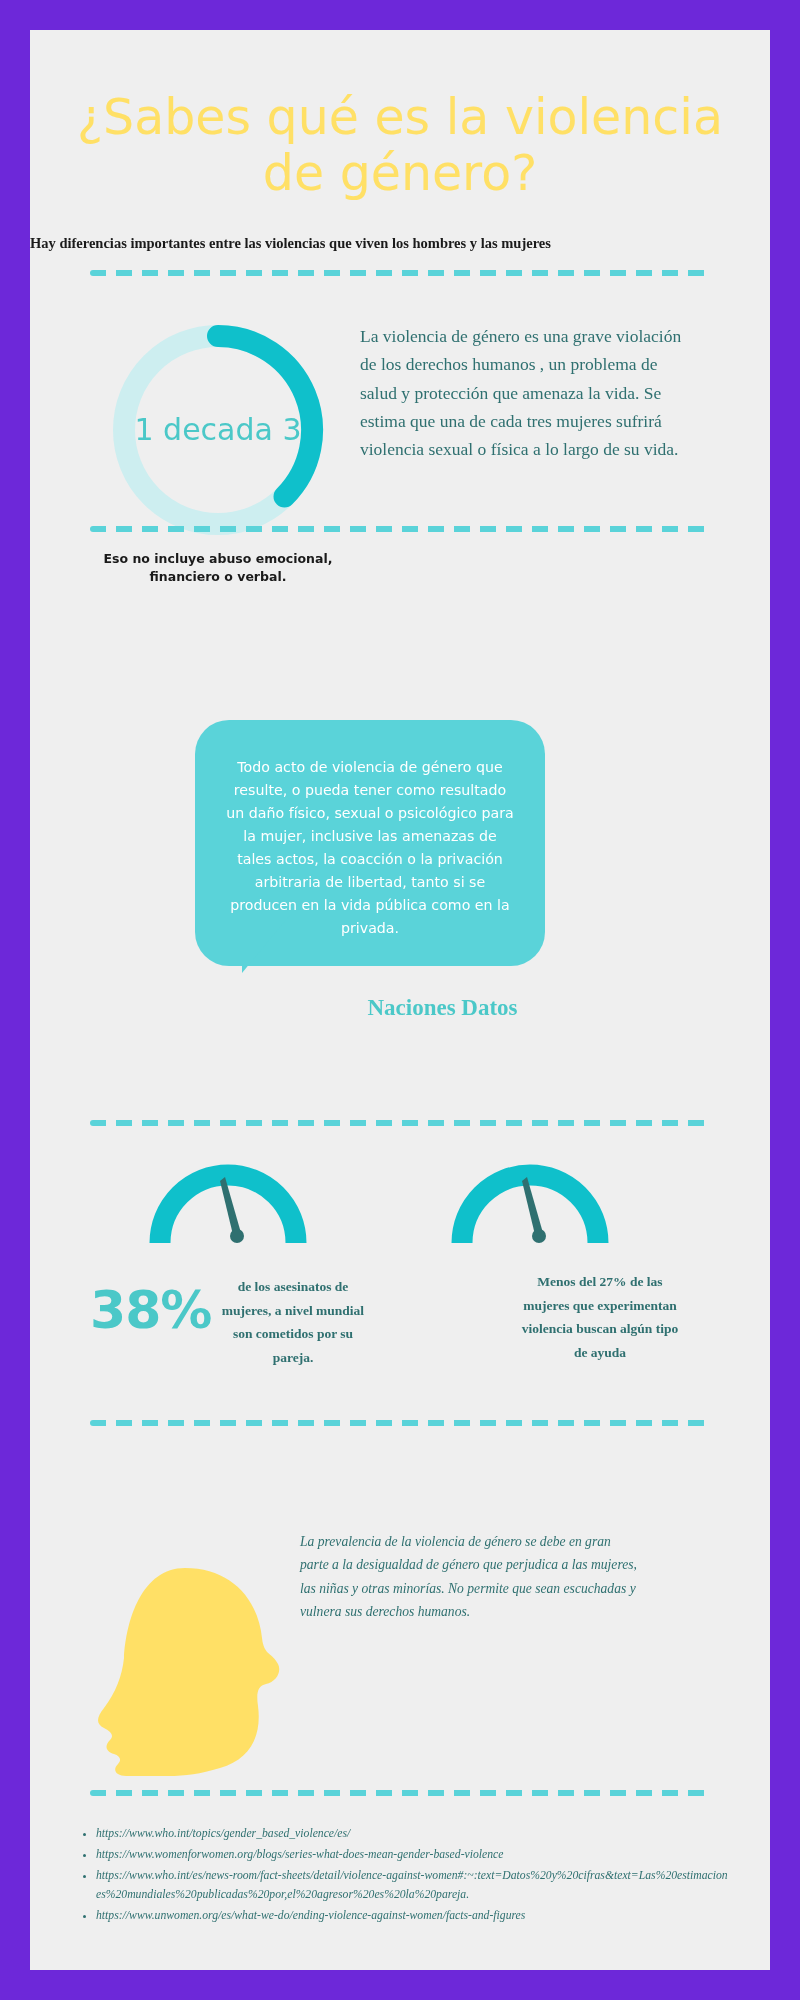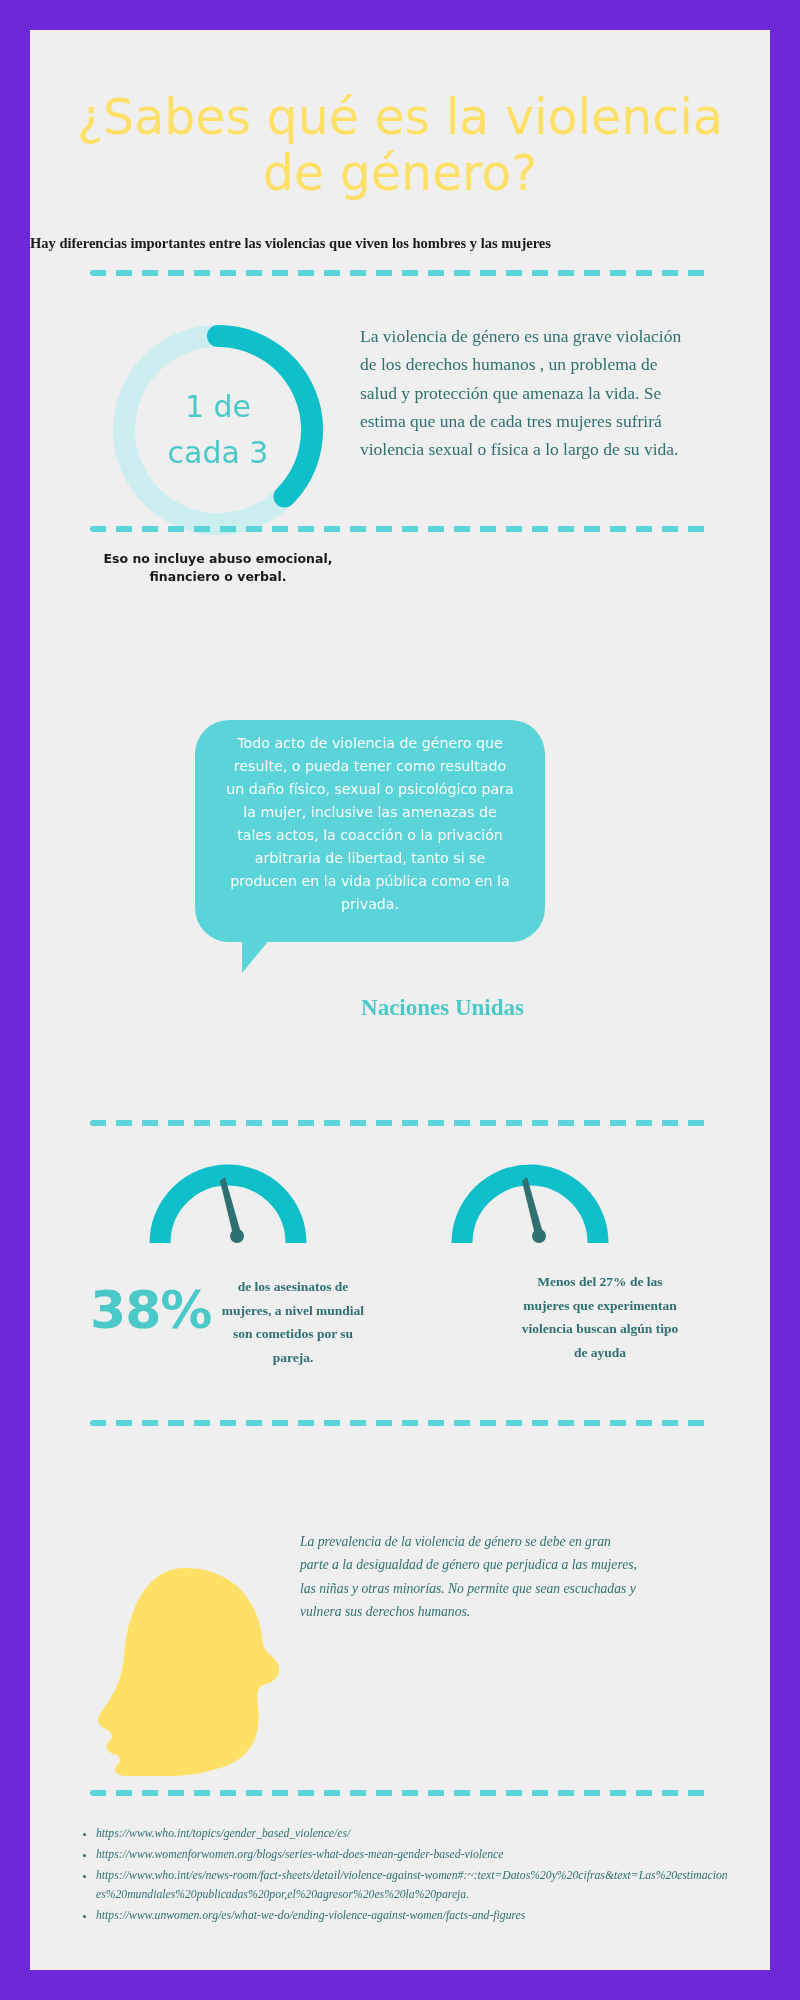--- a/index.html
+++ b/index.html
@@ -62,21 +62,21 @@
   
   .donut-wrap {
     position: absolute;
     left: 68px; top: 280px;
     width: 240px; height: 240px;
   }
   .donut-svg { display: block; }
   .donut-label {
     position: absolute;
     left: 0; top: 0; width: 240px; height: 240px;
-    display: flex; flex-direction: column;
+    display: flex; flex-direction: row;
     align-items: center; justify-content: center;
     color: #4bc8c8;
     font-family: "DejaVu Sans", sans-serif;
     font-size: 30px;
     line-height: 1.55;
     pointer-events: none;
   }
   .donut-caption {
     position: absolute;
     left: 38px; top: 520px;
@@ -100,21 +100,21 @@
     line-height: 1.62;
   }
 
   
   .bubble {
     position: absolute;
     left: 165px; top: 690px;
     width: 350px;
     background: #5ad3d9;
     border-radius: 34px;
-    padding: 12px 30px 26px 30px;
+    padding: 36px 30px 26px 30px;
     color: #ffffff;
     font-family: "DejaVu Sans", sans-serif;
     font-size: 14.2px;
     line-height: 1.62;
     text-align: center;
   }
   .bubble-tail {
     position: absolute;
     left: 212px; top: 885px;
     width: 0; height: 0;
@@ -203,21 +203,21 @@
       </div>
     </div>
     <div class="donut-caption">Eso no incluye abuso emocional, financiero o verbal.</div>
 
     <div class="intro">La violencia de género es una grave violación de los derechos humanos , un problema de salud y protección que amenaza la vida. Se estima que una de cada tres mujeres sufrirá violencia sexual o física a lo largo de su vida.</div>
 
     <div class="dashed" style="left:60px; top:496px; width:620px;"></div>
 
     <div class="bubble">Todo acto de violencia de género que resulte, o pueda tener como resultado un daño físico, sexual o psicológico para la mujer, inclusive las amenazas de tales actos, la coacción o la privación arbitraria de libertad, tanto si se producen en la vida pública como en la privada.</div>
     <div class="bubble-tail"></div>
-    <div class="attribution">Naciones Unidas</div>
+    <div class="attribution">Naciones Datos</div>
 
     <div class="dashed" style="left:60px; top:1090px; width:620px;"></div>
 
     <div class="gauge-block" style="left:118px; top:1125px;">
       <svg class="gauge-svg" width="160" height="92" viewBox="0 0 160 92">
         <path d="M 12 88 A 68 68 0 0 1 148 88" fill="none" stroke="#0fc0cb" stroke-width="21"></path>
         <path d="M 77 22 L 72 26 L 86 84 L 93 78 Z" fill="#2f7070"></path>
         <circle cx="89" cy="81" r="7" fill="#2f7070"></circle>
       </svg>
     </div>

